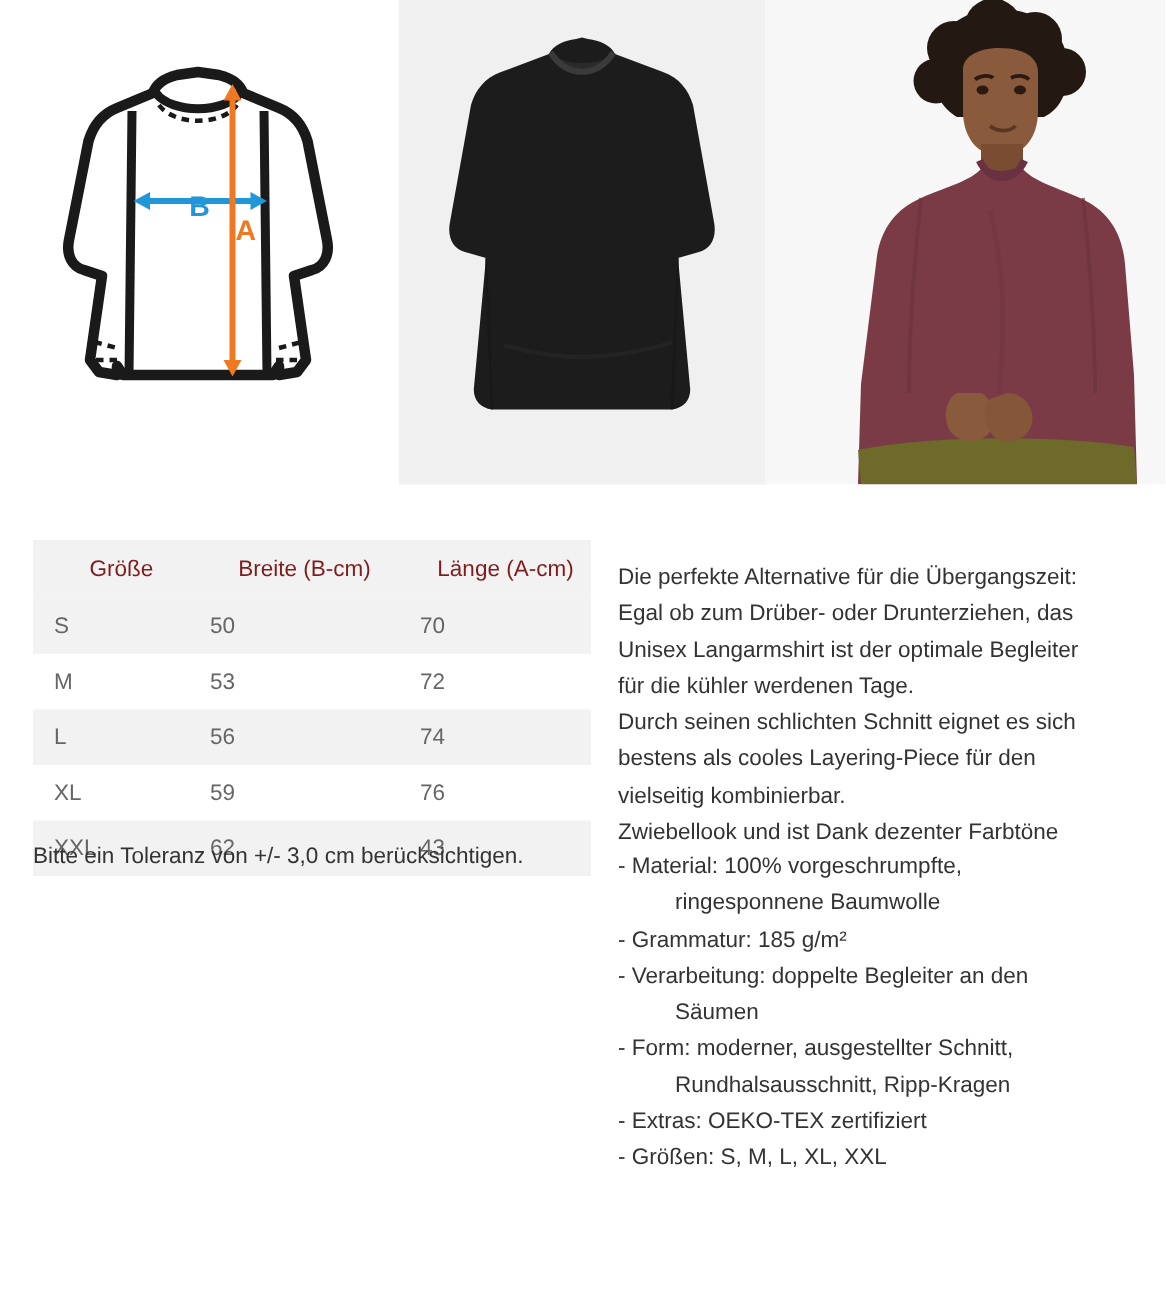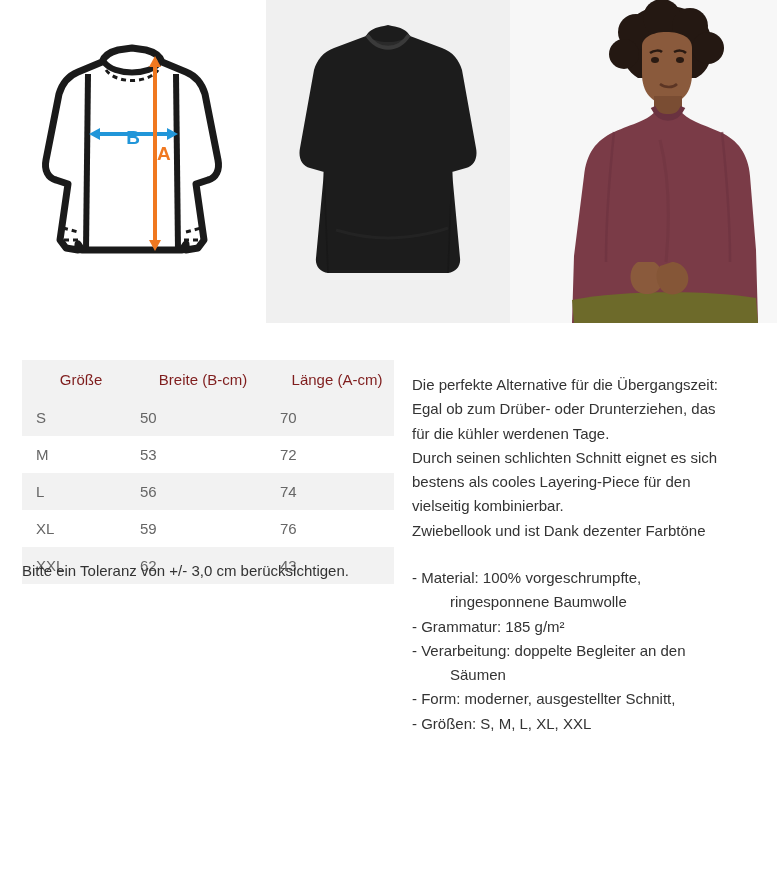--- a/index.html
+++ b/index.html
@@ -252,30 +252,33 @@
         </tr>
       </tbody>
     </table>
   </div>
 
   <div class="tolerance">Bitte ein Toleranz von +/- 3,0 cm berücksichtigen.</div>
 
   <div class="desc">
     <p>Die perfekte Alternative für die Übergangszeit:</p>
     <p>Egal ob zum Drüber- oder Drunterziehen, das</p>
+    <p>Unisex Langarmshirt ist der optimale Begleiter</p>
     <p>für die kühler werdenen Tage.</p>
     <p>Durch seinen schlichten Schnitt eignet es sich</p>
     <p>bestens als cooles Layering-Piece für den</p>
     <p>vielseitig kombinierbar.</p>
     <p>Zwiebellook und ist Dank dezenter Farbtöne</p>
   </div>
 
   <div class="specs">
     <p class="spec-line">- Material: 100% vorgeschrumpfte,</p>
     <p class="spec-cont">ringesponnene Baumwolle</p>
     <p class="spec-line">- Grammatur: 185 g/m²</p>
     <p class="spec-line">- Verarbeitung: doppelte Begleiter an den</p>
     <p class="spec-cont">Säumen</p>
     <p class="spec-line">- Form: moderner, ausgestellter Schnitt,</p>
+    <p class="spec-cont">Rundhalsausschnitt, Ripp-Kragen</p>
+    <p class="spec-line">- Extras: OEKO-TEX zertifiziert</p>
     <p class="spec-line">- Größen: S, M, L, XL, XXL</p>
   </div>
 
 </div>
 
 </body></html>

